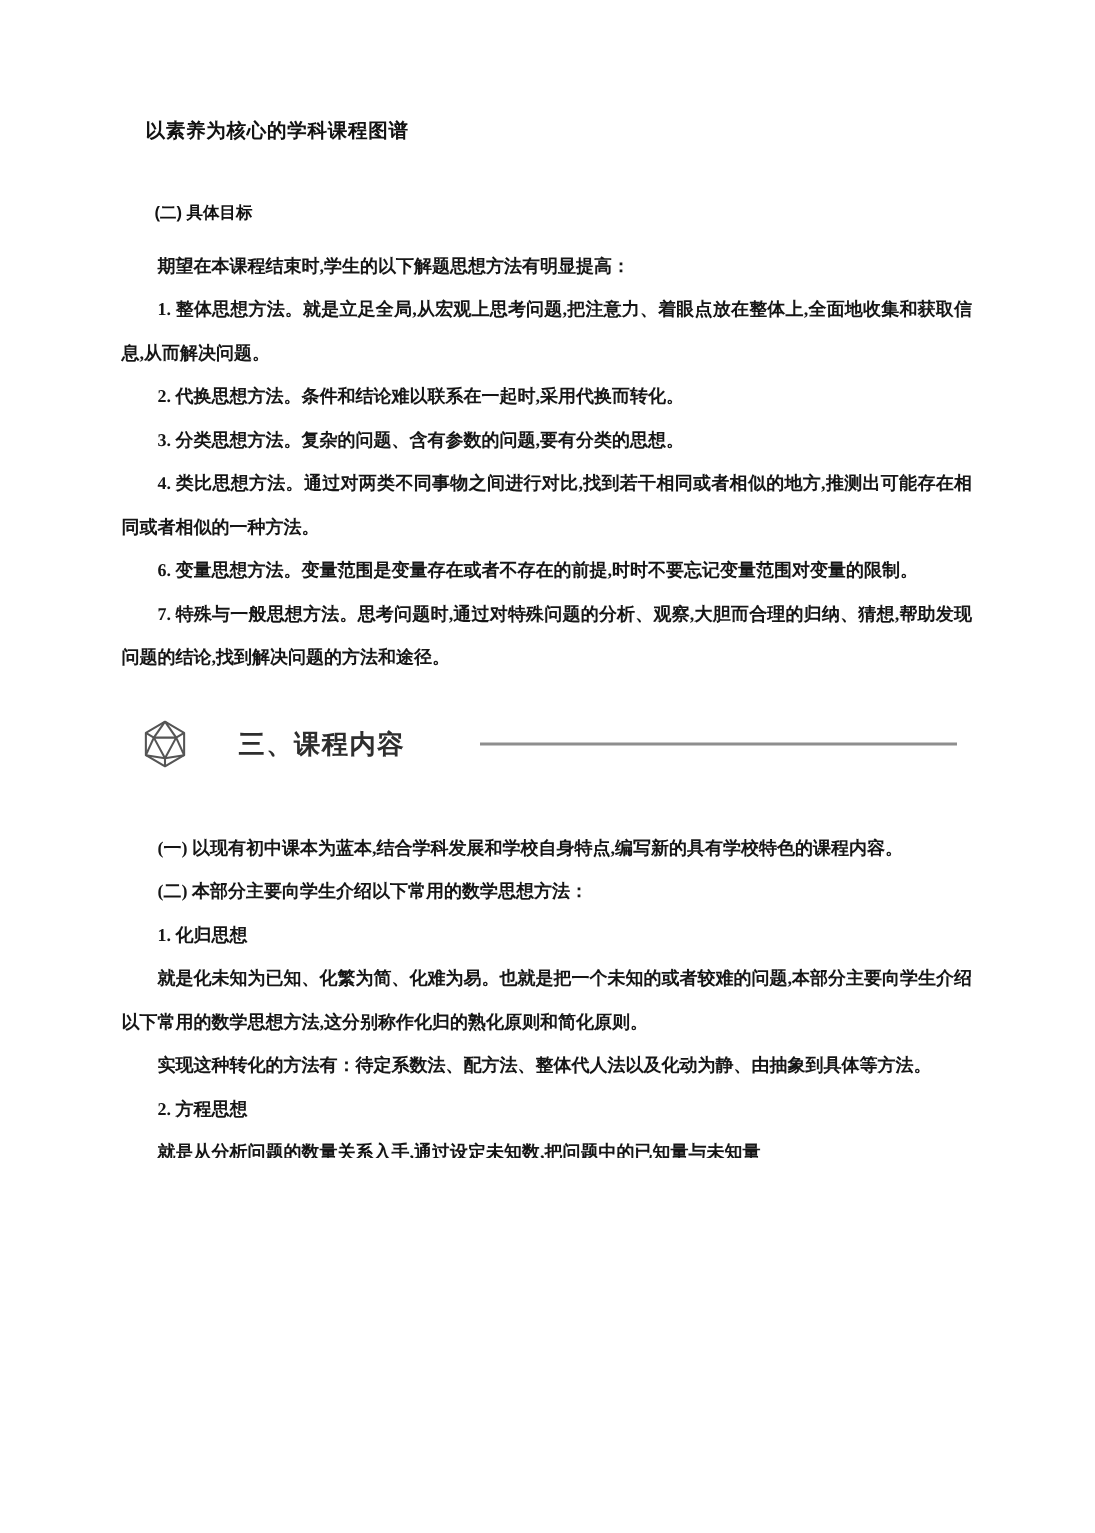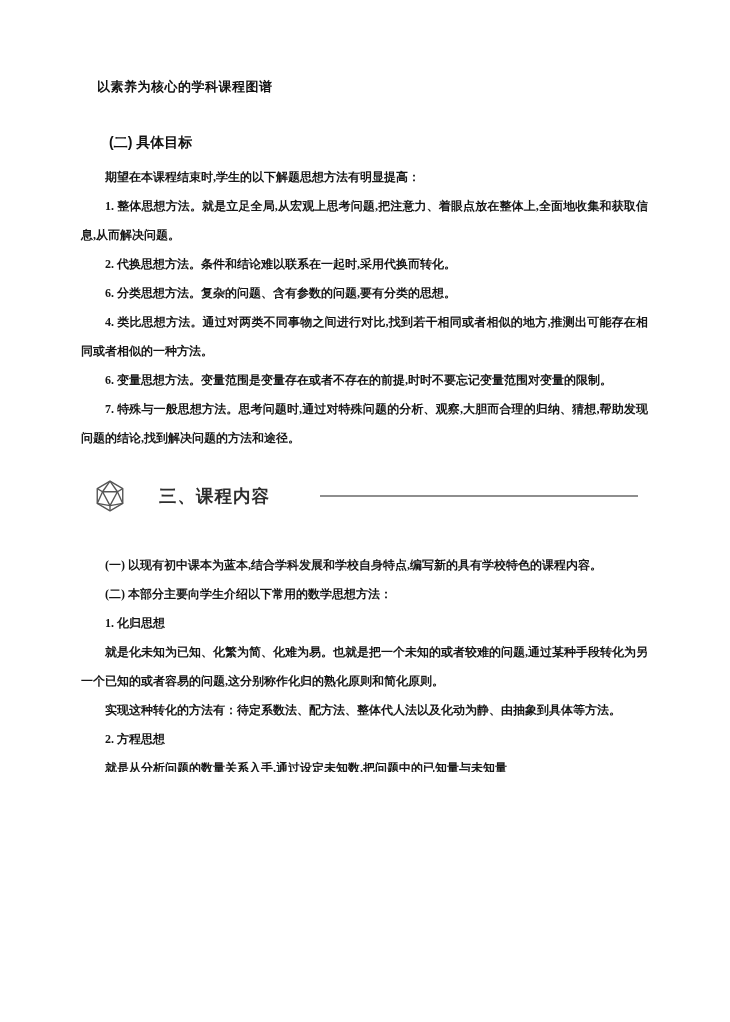--- a/index.html
+++ b/index.html
@@ -25,21 +25,21 @@
   .content {
     position: absolute;
     left: 81px;
     top: 130px;
     width: 567px;
   }
   .goal-heading {
     margin: 0 0 9px 0;
     text-indent: 2em;
     font-family: "Liberation Sans", sans-serif;
-    font-size: 14px;
+    font-size: 11px;
     font-weight: 700;
     line-height: 24px;
     color: #111111;
   }
   .para {
     margin: 0;
     text-indent: 2em;
     font-size: 12px;
     font-weight: 700;
     line-height: 29px;
@@ -92,21 +92,21 @@
 
   <div class="running-head">以素养为核心的学科课程图谱</div>
 
   <div class="content">
 
     <h2 class="goal-heading">(二) 具体目标</h2>
 
     <p class="para">期望在本课程结束时,学生的以下解题思想方法有明显提高：</p>
     <p class="para">1. 整体思想方法。就是立足全局,从宏观上思考问题,把注意力、着眼点放在整体上,全面地收集和获取信息,从而解决问题。</p>
     <p class="para">2. 代换思想方法。条件和结论难以联系在一起时,采用代换而转化。</p>
-    <p class="para">6. 分类思想方法。复杂的问题、含有参数的问题,要有分类的思想。</p>
+    <p class="para">3. 分类思想方法。复杂的问题、含有参数的问题,要有分类的思想。</p>
     <p class="para">4. 类比思想方法。通过对两类不同事物之间进行对比,找到若干相同或者相似的地方,推测出可能存在相同或者相似的一种方法。</p>
     <p class="para">6. 变量思想方法。变量范围是变量存在或者不存在的前提,时时不要忘记变量范围对变量的限制。</p>
     <p class="para">7. 特殊与一般思想方法。思考问题时,通过对特殊问题的分析、观察,大胆而合理的归纳、猜想,帮助发现问题的结论,找到解决问题的方法和途径。</p>
 
     <div class="section-row">
       <svg class="section-icon" viewBox="0 0 32 32" fill="none" stroke="#555555" stroke-width="1.3" stroke-linejoin="round">
         <polygon points="16,2 28,9 28,23 16,30 4,23 4,9"></polygon>
         <polygon points="9,12 23,12 16,25"></polygon>
         <line x1="16" y1="2" x2="9" y2="12"></line>
         <line x1="16" y1="2" x2="23" y2="12"></line>
@@ -118,21 +118,21 @@
         <line x1="28" y1="23" x2="16" y2="25"></line>
         <line x1="16" y1="30" x2="16" y2="25"></line>
       </svg>
       <span class="section-title">三、课程内容</span>
       <div class="section-rule"></div>
     </div>
 
     <p class="para">(一) 以现有初中课本为蓝本,结合学科发展和学校自身特点,编写新的具有学校特色的课程内容。</p>
     <p class="para">(二) 本部分主要向学生介绍以下常用的数学思想方法：</p>
     <p class="para">1. 化归思想</p>
-    <p class="para">就是化未知为已知、化繁为简、化难为易。也就是把一个未知的或者较难的问题,通过某种手段转化为另一个已知的或者容易的问题,这分别称作化归的熟化原则和简化原则。</p>
+    <p class="para">就是化未知为已知、化繁为简、化难为易。也就是把一个未知的或者较难的问题,本部分主要向学生介绍以下常用的数学思想方法,这分别称作化归的熟化原则和简化原则。</p>
     <p class="para">实现这种转化的方法有：待定系数法、配方法、整体代人法以及化动为静、由抽象到具体等方法。</p>
     <p class="para">2. 方程思想</p>
     <p class="para">就是从分析问题的数量关系入手,通过设定未知数,把问题中的已知量与未知量</p>
 
   </div>
 
   <div class="page-number">036</div>
 
 </div>
 

